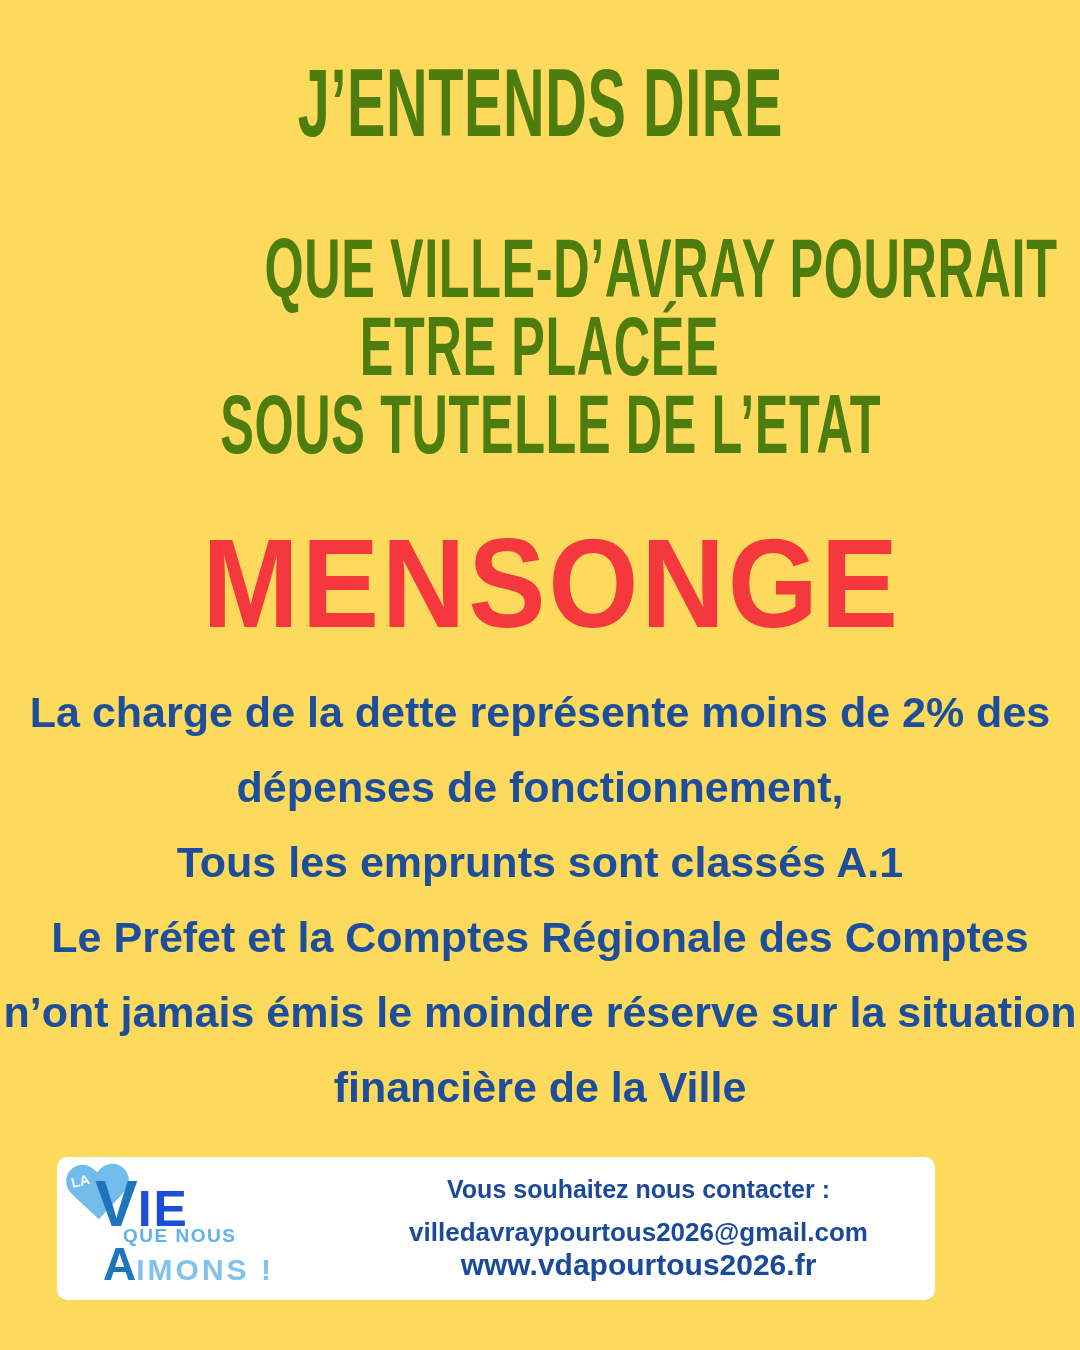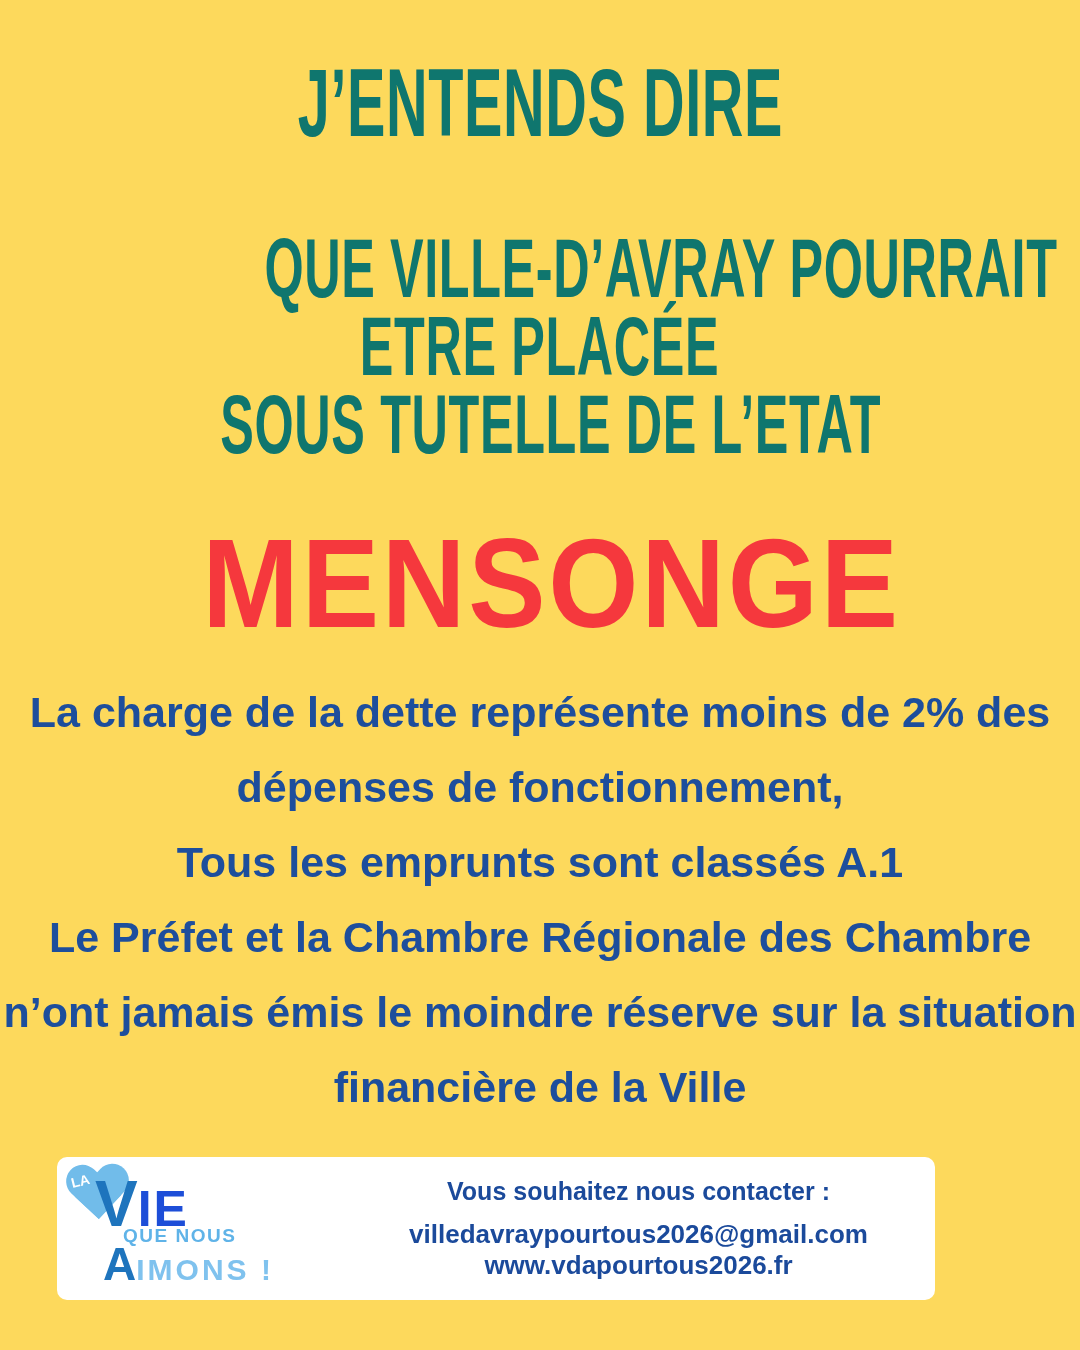--- a/index.html
+++ b/index.html
@@ -5,21 +5,21 @@
   * { margin:0; padding:0; box-sizing:border-box; }
   html,body { width:1080px; height:1350px; }
   body {
     background:#FDD95C;
     font-family:"Liberation Sans", sans-serif;
     position:relative;
     overflow:hidden;
   }
 
   
-  .headline { text-align:center; color:#0f766e; font-weight:bold; }
+  .headline { text-align:center; color:#4d7c0f; font-weight:bold; }
   .headline .cond {
     display:inline-block;
     transform:scaleX(0.60);
     transform-origin:50% 50%;
     white-space:nowrap;
     letter-spacing:1px;
   }
   #main-title { margin-top:55px; font-size:96px; line-height:1; }
   #claim-block { margin-top:78px; font-size:84px; line-height:78px; }
 
@@ -61,21 +61,21 @@
   }
   .logo-aimons { position:absolute; left:46px; top:80px; z-index:3; white-space:nowrap; }
   .logo-aimons .a    { font-weight:bold; font-size:46px; color:#1E74BD; }
   .logo-aimons .rest { font-weight:bold; font-size:30px; color:#7FC2EE; letter-spacing:3px; }
 
   
   #contact { flex:1; text-align:center; color:#1B4A9B; font-weight:bold; padding-right:15px; }
   #contact .contact-line { display:block; }
   #contact .l1 { font-size:25px; margin-bottom:13px; }
   #contact .l2 { font-size:26px; color:#1B4A9B; text-decoration:none; }
-  #contact .l3 { font-size:26px; color:#1B4A9B; text-decoration:none; }
+  #contact .l3 { font-size:30px; color:#1B4A9B; text-decoration:none; }
 </style>
 </head>
 <body>
 
 <div id="main-title" class="headline">
   <span class="cond">J’ENTENDS DIRE</span>
 </div>
 
 <div id="claim-block" class="headline">
   <div class="claim-line">
@@ -90,21 +90,21 @@
 </div>
 
 <div id="verdict">
   <span class="wide">MENSONGE</span>
 </div>
 
 <div id="argument">
   <div class="argument-line">La charge de la dette représente moins de 2% des</div>
   <div class="argument-line">dépenses de fonctionnement,</div>
   <div class="argument-line">Tous les emprunts sont classés A.1</div>
-  <div class="argument-line">Le Préfet et la Chambre Régionale des Chambre</div>
+  <div class="argument-line">Le Préfet et la Comptes Régionale des Comptes</div>
   <div class="argument-line">n’ont jamais émis le moindre réserve sur la situation</div>
   <div class="argument-line">financière de la Ville</div>
 </div>
 
 <div id="footer-card">
 
   <div id="logo">
     <div class="heart"></div>
     <span class="heart-la">LA</span>
     <div class="logo-vie">

